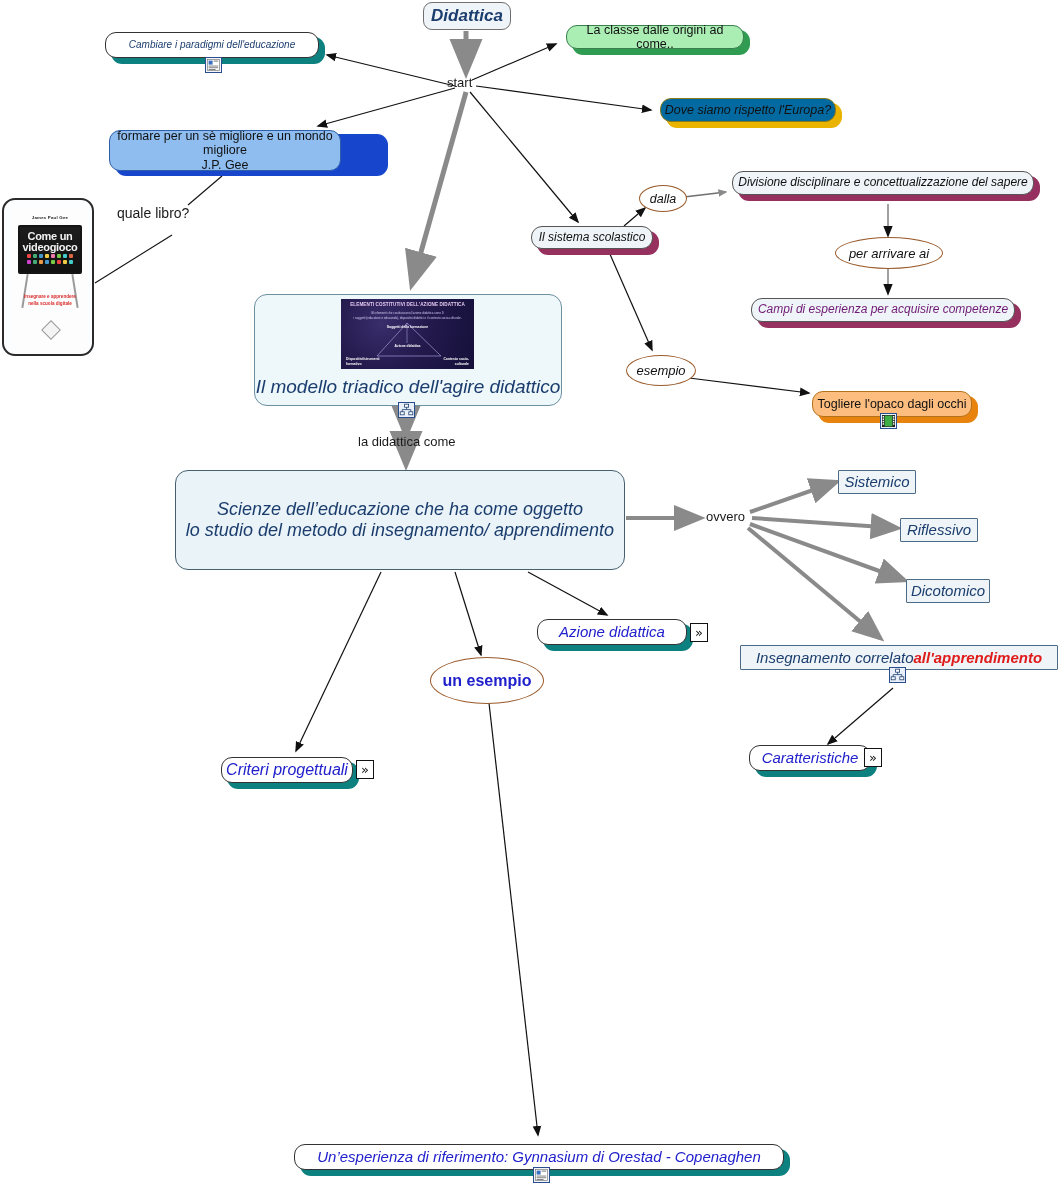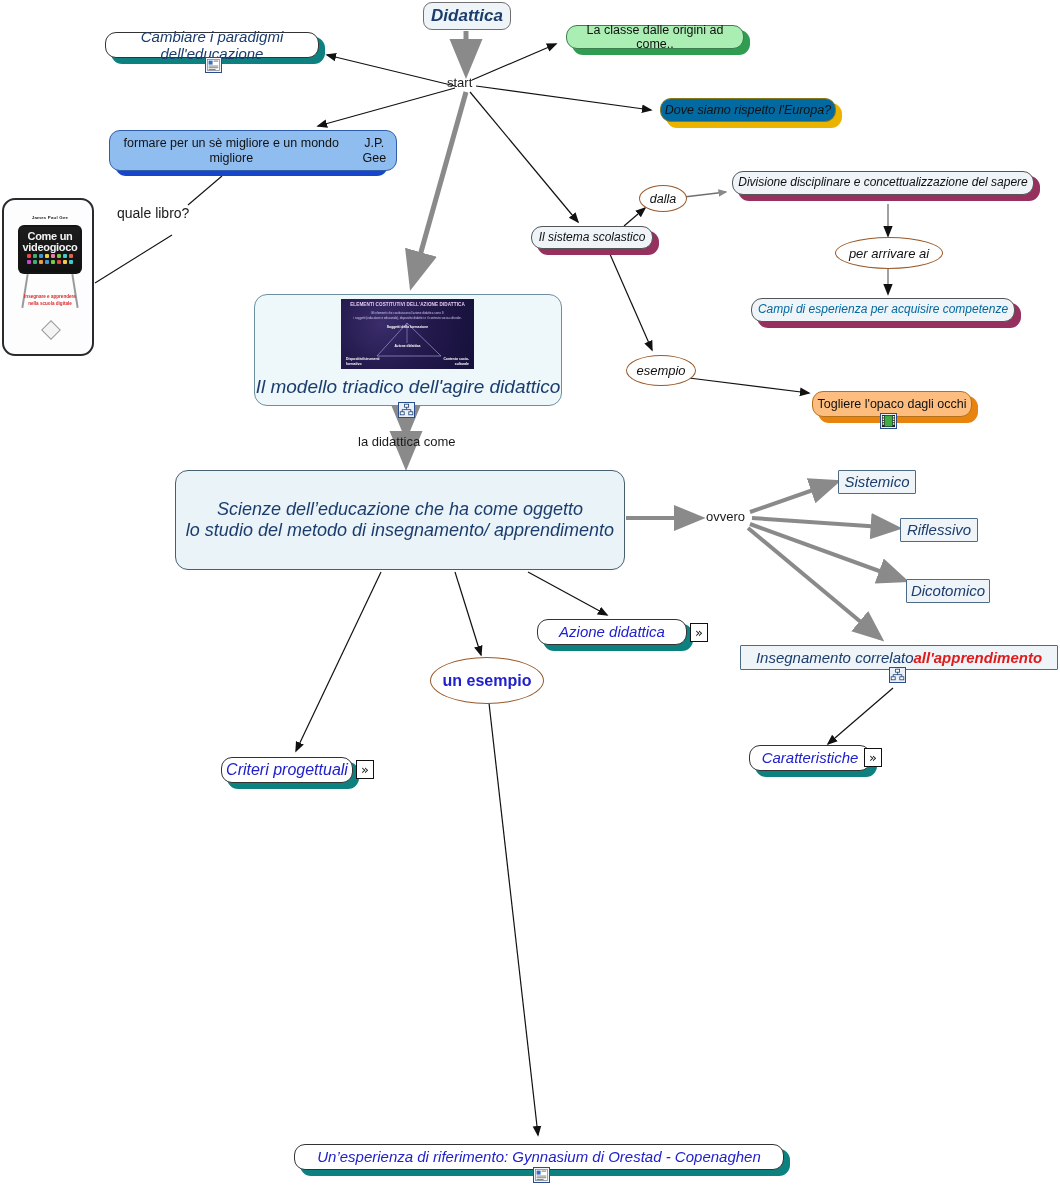--- a/index.html
+++ b/index.html
@@ -142,21 +142,21 @@
   <div class="elabel" style="left:358px;top:434px;">la didattica come</div>
   <div class="elabel" style="left:706px;top:509px;">ovvero</div>
 
   <div class="node rounded" style="left:423px;top:2px;width:88px;height:28px;background:#eef4f7;border:1.5px solid #707070;
               border-radius:9px;z-index:3;">
     <span class="ttl" style="font-weight:bold;font-size:17px;">Didattica</span>
   </div>
 
   <div class="shadow" style="left:111px;top:37px;width:214px;height:27px;background:#0d8080;"></div>
   <div class="node rounded" style="left:105px;top:32px;width:214px;height:26px;background:#ffffff;border:1px solid #333;z-index:3;">
-    <span class="ttl" style="font-size:15px;">Cambiare i paradigmi dell'educazione</span>
+    <span class="ttl" style="font-size:10px;">Cambiare i paradigmi dell'educazione</span>
   </div>
   <div class="icon" style="left:205px;top:57px;">
     <svg width="17" height="16" viewBox="0 0 17 16">
       <rect x="0.5" y="0.5" width="16" height="15" fill="#f2f6fb" stroke="#2a4d8f"></rect>
       <rect x="2.5" y="2.5" width="12" height="11" fill="#fff" stroke="#7a7a7a" stroke-width="0.7"></rect>
       <rect x="3.6" y="3.6" width="4" height="4" fill="#3b6fbf"></rect>
       <rect x="8.6" y="3.6" width="4.6" height="1" fill="#777"></rect>
       <rect x="3.6" y="8.6" width="9.6" height="0.9" fill="#777"></rect>
       <rect x="3.6" y="10.3" width="9.6" height="0.9" fill="#777"></rect>
       <rect x="3.6" y="12" width="7" height="0.9" fill="#777"></rect>
@@ -167,39 +167,39 @@
   <div class="node rounded" style="left:566px;top:25px;width:178px;height:24px;background:#aaeeb4;border:1px solid #3a7f4e;z-index:3;">
     <span class="plainlbl" style="font-size:12.5px;">La classe dalle origini ad come..</span>
   </div>
 
   <div class="shadow" style="left:666px;top:103px;width:176px;height:25px;background:#e9b300;"></div>
   <div class="node rounded" style="left:660px;top:98px;width:176px;height:24px;background:#0369a1;border:1px solid #8a7a1a;z-index:3;">
     <span class="ttl" style="font-size:12.5px;color:#111;">Dove siamo rispetto l'Europa?</span>
   </div>
 
   <div class="shadow" style="left:115px;top:134px;width:273px;height:42px;background:#1746cc;"></div>
-  <div class="node rounded" style="left:109px;top:130px;width:288px;height:41px;background:#8fbdf0;border:1px solid #2f5fa8;
-              z-index:3;flex-direction:row;">
+  <div class="node rounded" style="left:109px;top:130px;width:232px;height:41px;background:#8fbdf0;border:1px solid #2f5fa8;
+              z-index:3;flex-direction:column;">
     <span class="plainlbl" style="font-size:12.5px;">formare per un sè migliore e un mondo migliore</span>
     <span class="plainlbl" style="font-size:12.5px;">J.P. Gee</span>
   </div>
 
   <div class="shadow" style="left:537px;top:231px;width:122px;height:24px;background:#96315f;"></div>
   <div class="node rounded" style="left:531px;top:226px;width:122px;height:23px;background:#eef4f7;border:1px solid #555;z-index:3;">
     <span class="ttl" style="font-size:12px;color:#111;font-style:italic;">Il sistema scolastico</span>
   </div>
 
   <div class="shadow" style="left:738px;top:176px;width:302px;height:25px;background:#96315f;"></div>
   <div class="node rounded" style="left:732px;top:171px;width:302px;height:24px;background:#eef4f7;border:1px solid #555;z-index:3;">
     <span class="ttl" style="font-size:12px;color:#111;">Divisione disciplinare e concettualizzazione del sapere</span>
   </div>
 
   <div class="shadow" style="left:757px;top:303px;width:264px;height:25px;background:#96315f;"></div>
   <div class="node rounded" style="left:751px;top:298px;width:264px;height:24px;background:#eef4f7;border:1px solid #555;z-index:3;">
-    <span class="ttl" style="font-size:12px;color:#0369a1;">Campi di esperienza per acquisire competenze</span>
+    <span class="ttl" style="font-size:12px;color:#701a75;">Campi di esperienza per acquisire competenze</span>
   </div>
 
   <div class="shadow" style="left:818px;top:396px;width:160px;height:27px;background:#e8840d;"></div>
   <div class="node rounded" style="left:812px;top:391px;width:160px;height:26px;background:#fcbd7f;border:1px solid #b5711a;z-index:3;">
     <span class="plainlbl" style="font-size:12.5px;">Togliere l'opaco dagli occhi</span>
   </div>
   <div class="icon" style="left:880px;top:413px;">
     <svg width="17" height="16" viewBox="0 0 17 16">
       <rect x="0.5" y="0.5" width="16" height="15" fill="#eaf2fa" stroke="#2a4d8f"></rect>
       <rect x="2" y="2" width="13" height="12" fill="#222"></rect>
@@ -213,21 +213,21 @@
           <rect x="13" y="5.4" width="1.4" height="1.5"></rect>
         <rect x="13" y="7.8" width="1.4" height="1.5"></rect>
           <rect x="13" y="10.2" width="1.4" height="1.5"></rect>
       </g>
     </svg>
   </div>
 
   <div id="book-frame" style="left:2px;top:198px;width:92px;height:158px;">
     <div id="book-cover" style="left:8px;top:8px;width:76px;height:142px;background:#fdfdfd;">
       <div class="bk-author" style="top:7px;">James Paul Gee</div>
-      <div class="bk-screen" style="left:6px;top:17px;width:64px;height:49px;border-radius:6px;">
+      <div class="bk-screen" style="left:6px;top:17px;width:64px;height:49px;">
         <div class="bk-inner" style="left:2px;top:2px;width:60px;height:45px;"></div>
         <div class="bk-t1" style="top:5px;">Come un</div>
         <div class="bk-t1" style="top:16px;">videogioco</div>
         <div class="bk-dots" style="left:9px;top:29px;width:46px;">
           <i style="background:#e44"></i>
             <i style="background:#4a7"></i>
             <i style="background:#49c"></i>
           <i style="background:#ec4"></i>
             <i style="background:#e7a"></i>
             <i style="background:#7c4"></i>

